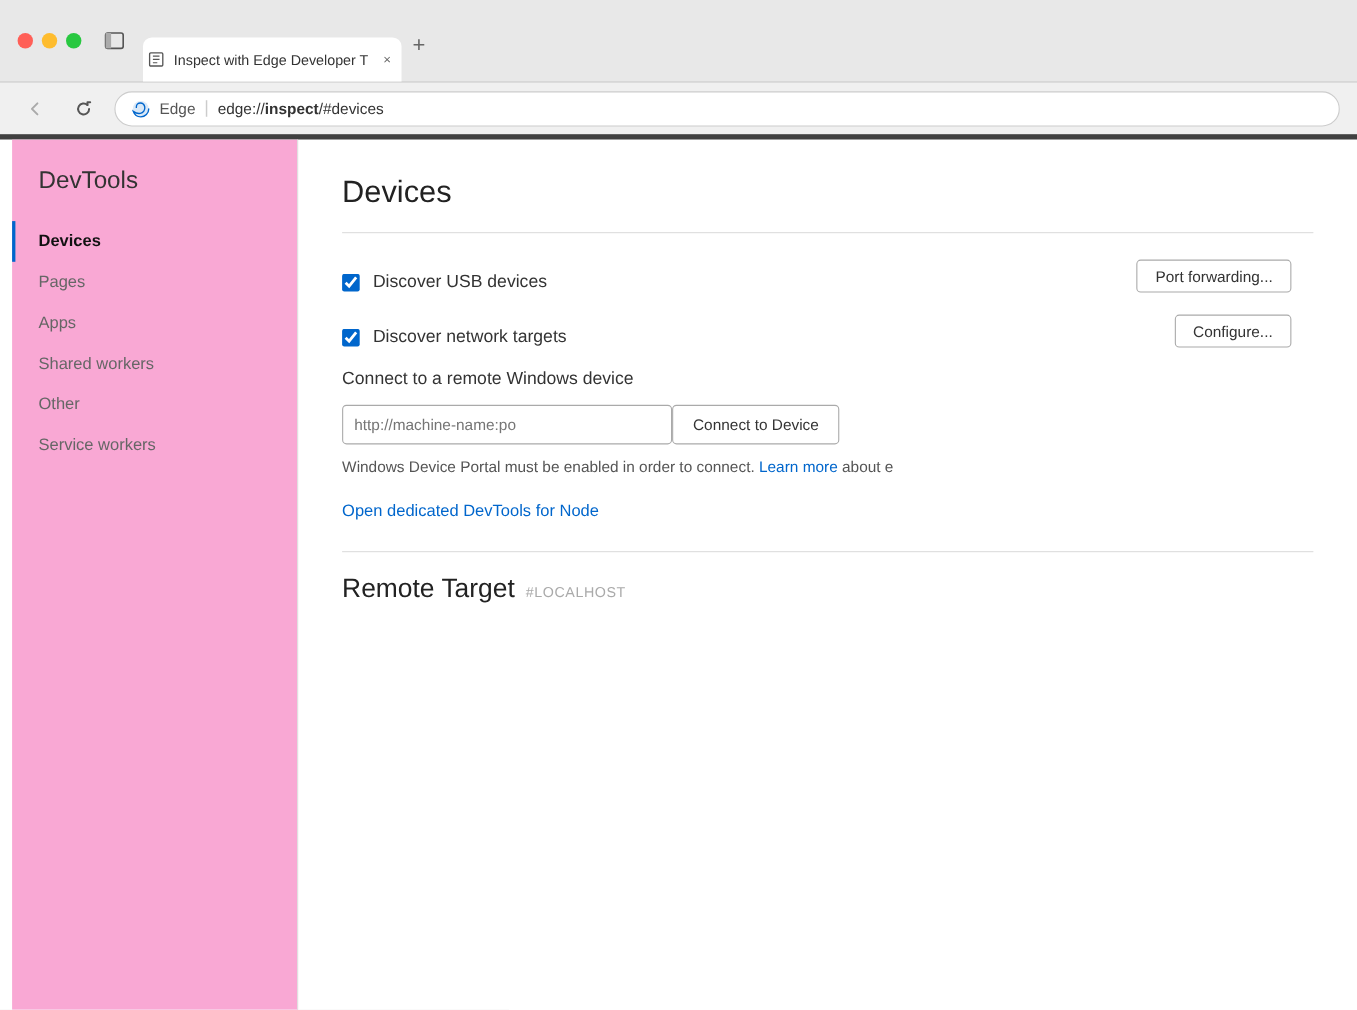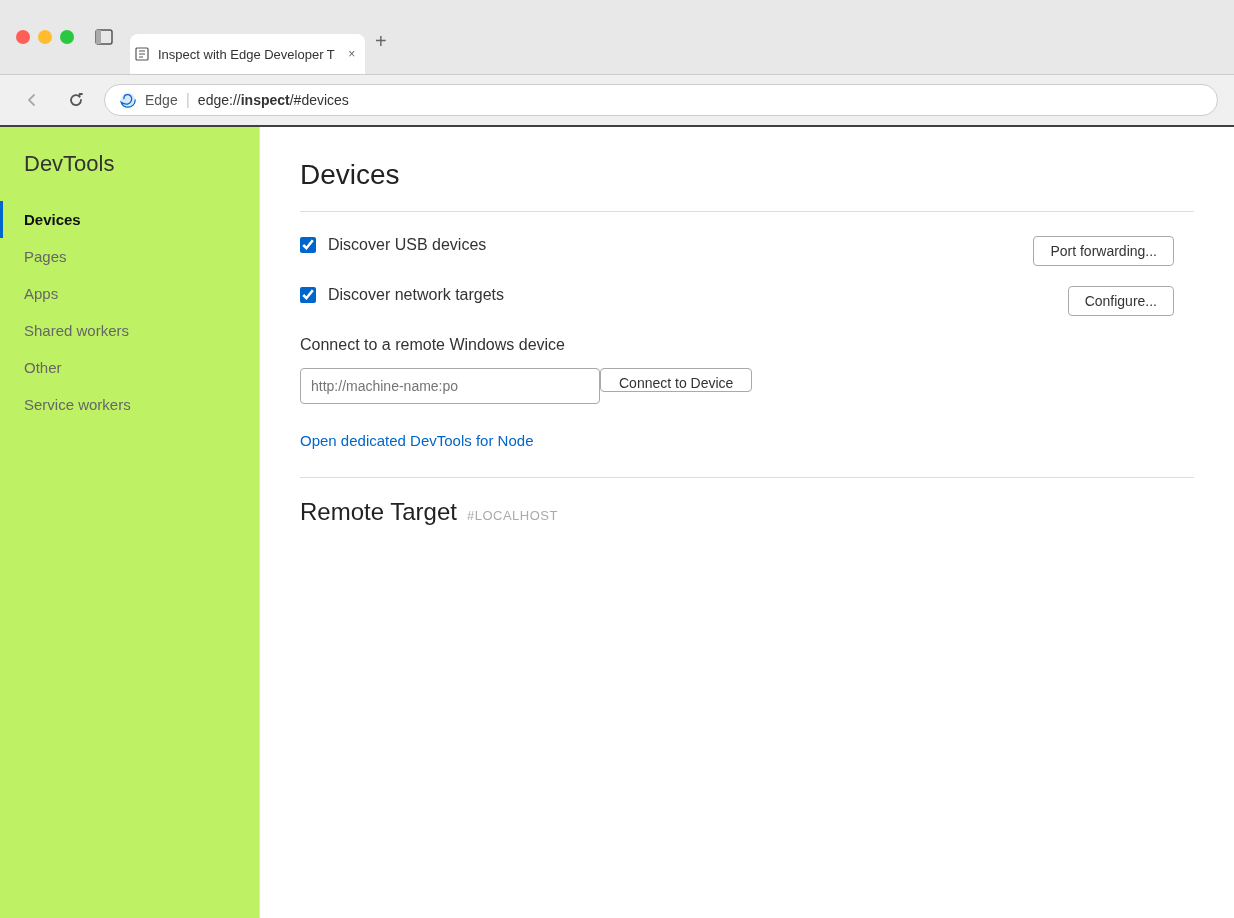--- a/index.html
+++ b/index.html
@@ -89,21 +89,21 @@
     }
 
     
     .nav-bar {
       background: #f0f0f0;
       height: 52px;
       display: flex;
       align-items: center;
       padding: 0 16px;
       gap: 12px;
-      border-bottom: 2px solid #404040;
+      border-bottom: 5px solid #404040;
     }
     .nav-btn {
       width: 32px;
       height: 32px;
       display: flex;
       align-items: center;
       justify-content: center;
       border-radius: 50%;
       cursor: pointer;
       color: #555;
@@ -150,23 +150,24 @@
     .main-content {
       display: flex;
       height: calc(918px - 75px - 52px);
       background: white;
     }
 
     
     .sidebar {
       width: 260px;
       min-width: 260px;
-      background: #bef264;
+      background: #f9a8d4;
       border-right: 1px solid #e0e0e0;
       padding: 24px 0;
+      margin-left: 11px;
     }
     .sidebar-title {
       font-size: 22px;
       font-weight: 400;
       color: #333;
       padding: 0 24px 24px 24px;
     }
     .sidebar-item {
       display: flex;
       align-items: center;
@@ -204,21 +205,21 @@
     }
     .page-divider {
       border: none;
       border-top: 1px solid #ddd;
       margin-bottom: 24px;
     }
 
     
     .checkbox-row {
       display: flex;
-      align-items: flex-start;
+      align-items: flex-end;
       justify-content: space-between;
       margin-bottom: 20px;
       padding-right: 20px;
     }
     .checkbox-left {
       display: flex;
       align-items: center;
       gap: 12px;
     }
     .checkbox-input {
@@ -262,21 +263,21 @@
       height: 36px;
       border: 1px solid #aaa;
       border-radius: 4px;
       padding: 0 10px;
       font-size: 14px;
       color: #999;
       background: white;
     }
     .connect-btn {
       padding: 6px 18px;
-      height: 24px;
+      height: 36px;
       background: white;
       border: 1px solid #aaa;
       border-radius: 4px;
       font-size: 14px;
       color: #333;
       cursor: pointer;
     }
 
     .help-text {
       font-size: 14px;
@@ -430,20 +431,23 @@
       <button class="action-btn">Configure...</button>
     </div>
 
     
     <div class="connect-section">
       <p class="connect-title">Connect to a remote Windows device</p>
       <div class="connect-row">
         <input type="text" class="connect-input" placeholder="http://machine-name:po" style="">
         <button class="connect-btn">Connect to Device</button>
       </div>
+      <p class="help-text">
+        <span>Windows Device Portal must be enabled in order to connect. </span><a class="learn-more-link">Learn more</a><span> about e</span>
+      </p>
     </div>
 
     
     <a class="node-link">Open dedicated DevTools for Node</a>
 
     <hr class="section-divider">
 
     
     <div class="remote-target-section">
       <div class="remote-target-title">

